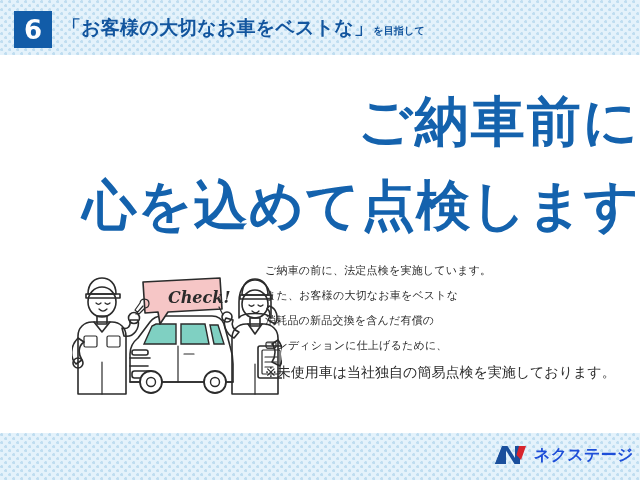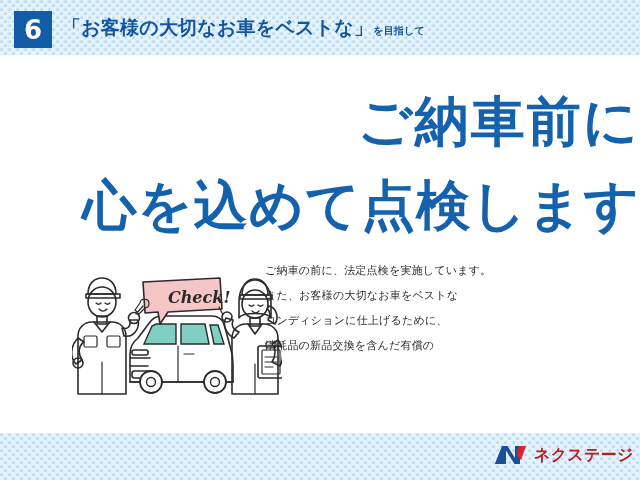--- a/index.html
+++ b/index.html
@@ -70,21 +70,21 @@
   #illustration{position:absolute;left:72px;top:262px;width:210px;height:135px;}
   #illustration svg{display:block;}
 
   
   #footer-logo{
     position:absolute;left:494px;top:443px;height:24px;
     display:flex;align-items:center;
   }
   #logo-mark{width:34px;height:22px;margin-right:6px;}
   #logo-text{
-    color:#b91c1c;font-size:16px;font-weight:bold;letter-spacing:0.3px;
+    color:#1d4ed8;font-size:16px;font-weight:bold;letter-spacing:0.3px;
     white-space:nowrap;line-height:1;
   }
 </style>
 </head>
 <body>
 
 <div id="page">
 
   <div id="top-band" class="dotband"></div>
 
@@ -206,22 +206,23 @@
         </g>
 
         <path class="ln" fill="#2e8fc4" d="M206 78 C212 86 212 96 208 104 L200 100 C204 94 204 86 200 82 Z"></path>
       </g>
     </svg>
   </div>
 
   <div id="body-copy">
     <div class="line">ご納車の前に、法定点検を実施しています。</div>
     <div class="line">また、お客様の大切なお車をベストな</div>
+    <div class="line">消耗品の新品交換を含んだ有償の</div>
     <div class="line">コンディションに仕上げるために、</div>
-    <div class="line">消耗品の新品交換を含んだ有償の</div>
+    <div class="note">※未使用車は当社独自の簡易点検を実施しております。</div>
   </div>
 
   <div id="bottom-band" class="dotband"></div>
 
   <div id="footer-logo">
     <svg id="logo-mark" viewBox="0 0 34 22" xmlns="http://www.w3.org/2000/svg">
       <path fill="#1a4f9c" d="M1 20 L8.5 2 L13.5 2 L21 14 L21 2 L26 2 L26 20 L20.5 20 L12 6.5 L12 20 Z"></path>
       <path fill="#1a4f9c" d="M1 20 L8 2 L13 2 L6 20 Z"></path>
       <path fill="#d8242c" d="M25 2 L32 2 L27 16 L22.5 11 Z"></path>
     </svg>

